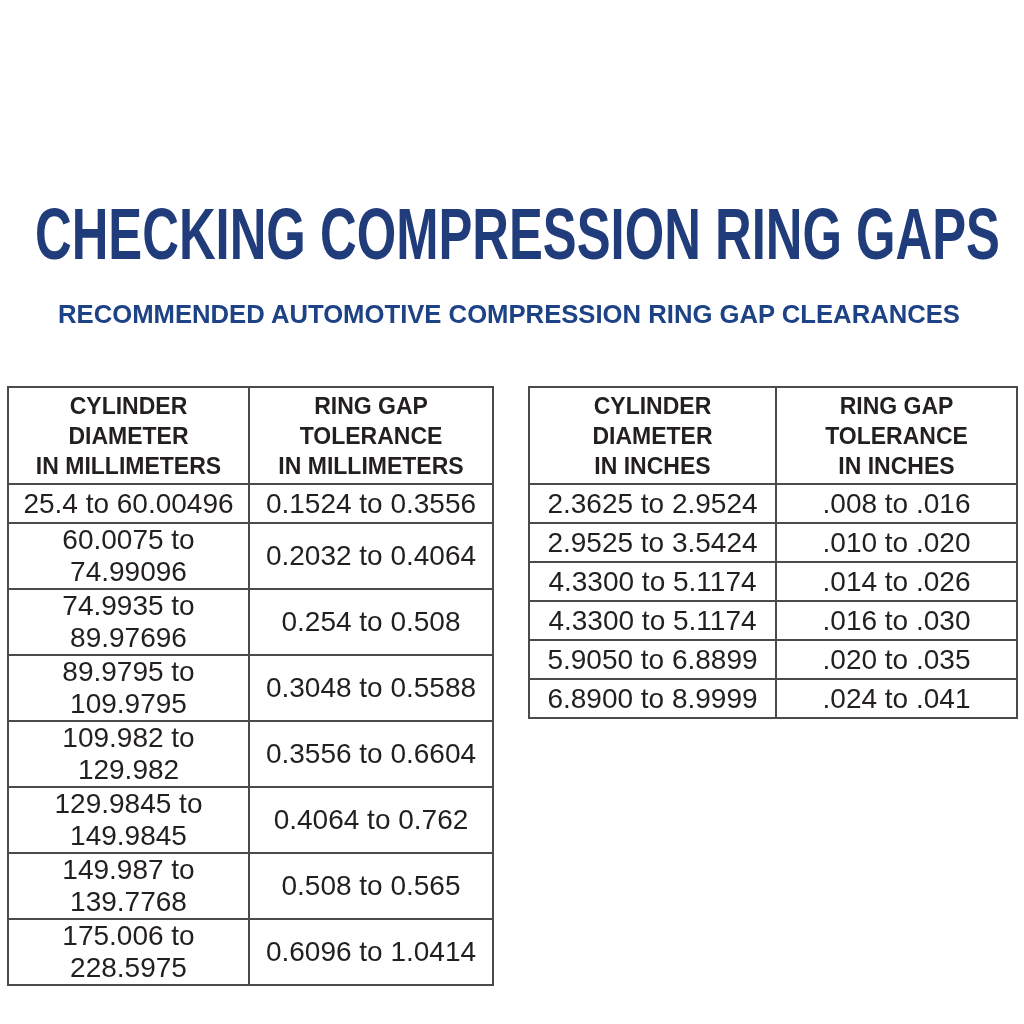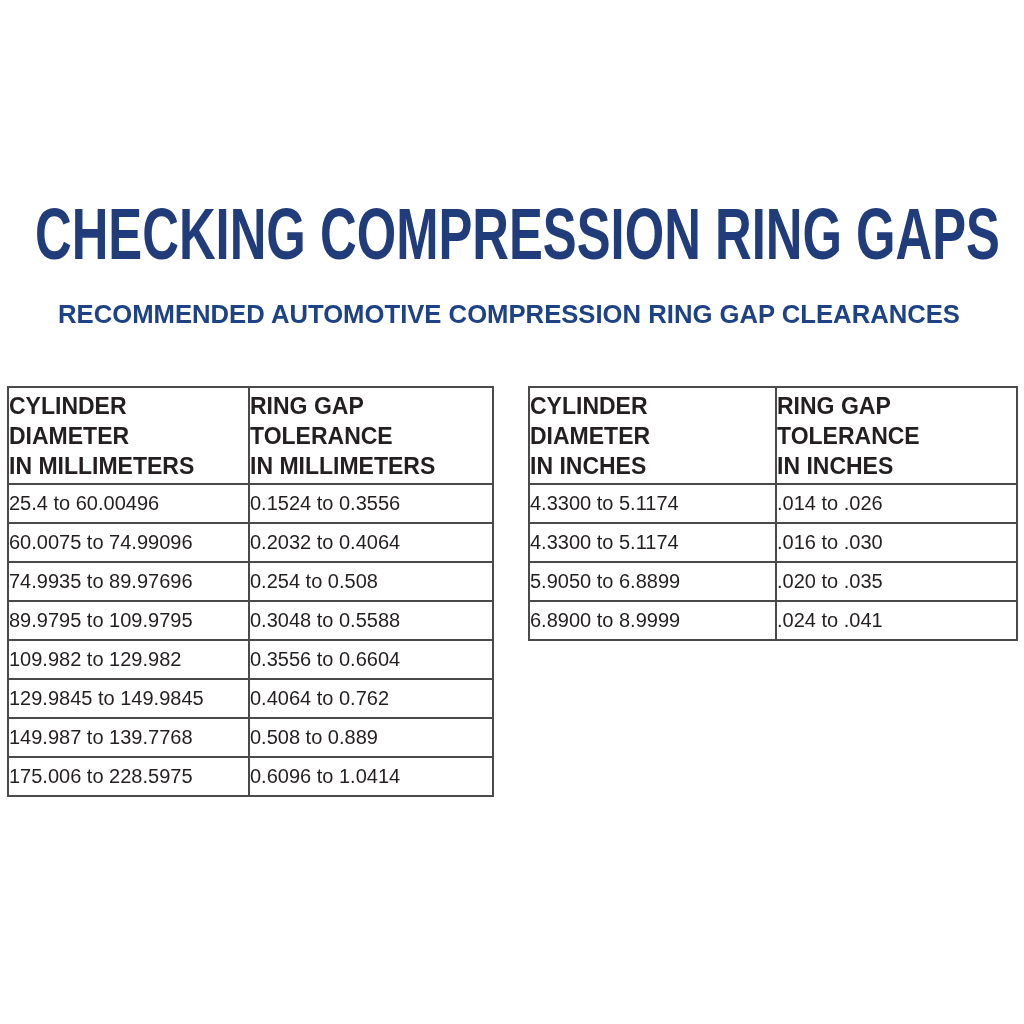--- a/index.html
+++ b/index.html
@@ -16,35 +16,35 @@
     font-weight: bold;
   }
   table.ring-table {
     position: absolute;
     top: 386px;
     border-collapse: collapse;
     table-layout: fixed;
   }
   .ring-table td {
     border: 2px solid #4a4a4a;
-    text-align: left;
+    text-align: center;
     vertical-align: middle;
     color: #231f20;
     padding: 0;
     overflow: hidden;
   }
   .ring-table tr.hdr-row { height: 97px; }
   .ring-table tr.data-row { height: 39px; }
   .ring-table td.hdr {
     font-weight: bold;
     font-size: 23px;
     line-height: 30px;
     white-space: pre-line;
   }
-  .ring-table td.val { font-size: 20px; }
+  .ring-table td.val { font-size: 28px; }
   #table-mm { left: 7px;   width: 487px; }
   #table-in { left: 528px; width: 490px; }
 </style>
 </head>
 <body>
 
 <svg class="headings" width="1024" height="345">
   <text class="title-text" x="35" y="259" font-size="73" textLength="965" lengthAdjust="spacingAndGlyphs" fill="#203c7a">CHECKING COMPRESSION RING GAPS</text>
   <text class="subtitle-text" x="58" y="323" font-size="26" textLength="902" lengthAdjust="spacingAndGlyphs" fill="#1e4286">RECOMMENDED AUTOMOTIVE COMPRESSION RING GAP CLEARANCES</text>
 </svg>
@@ -82,21 +82,21 @@
     <tr class="data-row">
       <td class="val">109.982 to 129.982</td>
       <td class="val">0.3556 to 0.6604</td>
     </tr>
     <tr class="data-row">
       <td class="val">129.9845 to 149.9845</td>
       <td class="val">0.4064 to 0.762</td>
     </tr>
     <tr class="data-row">
       <td class="val">149.987 to 139.7768</td>
-      <td class="val">0.508 to 0.889</td>
+      <td class="val">0.508 to 0.565</td>
     </tr>
     <tr class="data-row">
       <td class="val">175.006 to 228.5975</td>
       <td class="val">0.6096 to 1.0414</td>
     </tr>
   </tbody>
 </table>
 
 <table id="table-in" class="ring-table">
   <colgroup>
@@ -106,20 +106,28 @@
   <tbody>
     <tr class="hdr-row">
       <td class="hdr">CYLINDER
 DIAMETER
 IN INCHES</td>
       <td class="hdr">RING GAP
 TOLERANCE
 IN INCHES</td>
     </tr>
     <tr class="data-row">
+      <td class="val">2.3625 to 2.9524</td>
+      <td class="val">.008 to .016</td>
+    </tr>
+    <tr class="data-row">
+      <td class="val">2.9525 to 3.5424</td>
+      <td class="val">.010 to .020</td>
+    </tr>
+    <tr class="data-row">
       <td class="val">4.3300 to 5.1174</td>
       <td class="val">.014 to .026</td>
     </tr>
     <tr class="data-row">
       <td class="val">4.3300 to 5.1174</td>
       <td class="val">.016 to .030</td>
     </tr>
     <tr class="data-row">
       <td class="val">5.9050 to 6.8899</td>
       <td class="val">.020 to .035</td>

